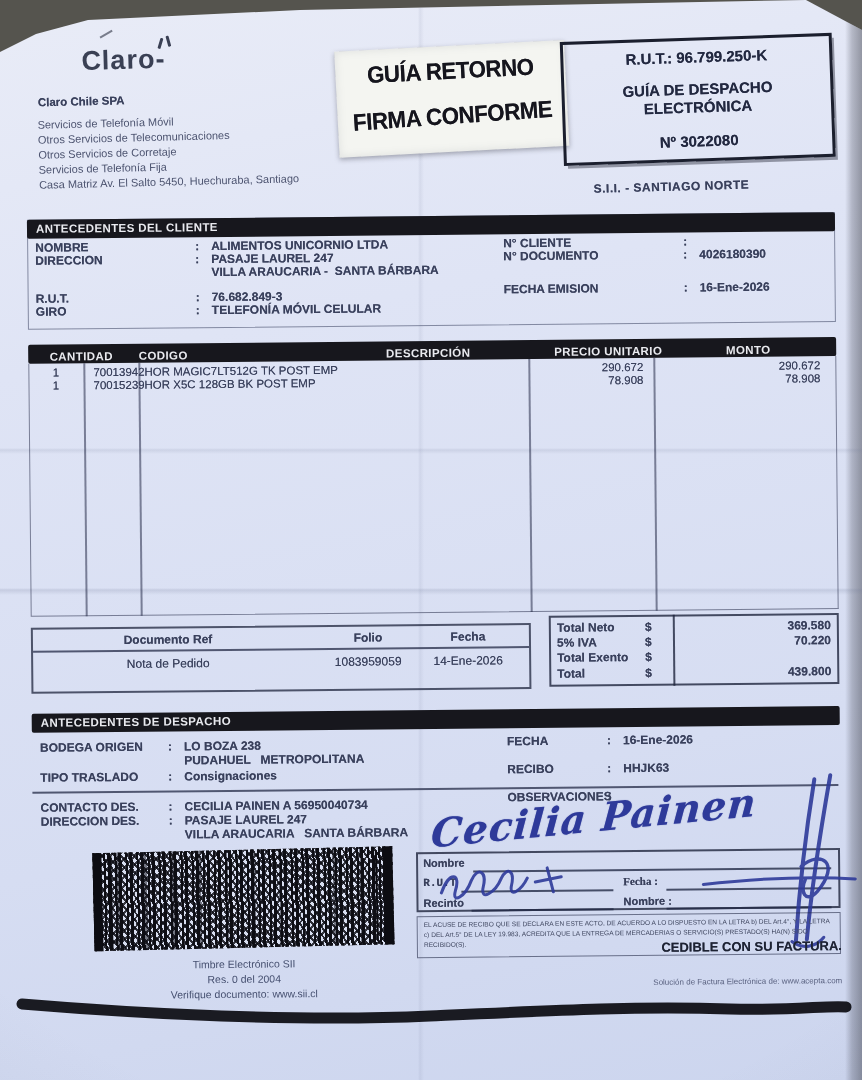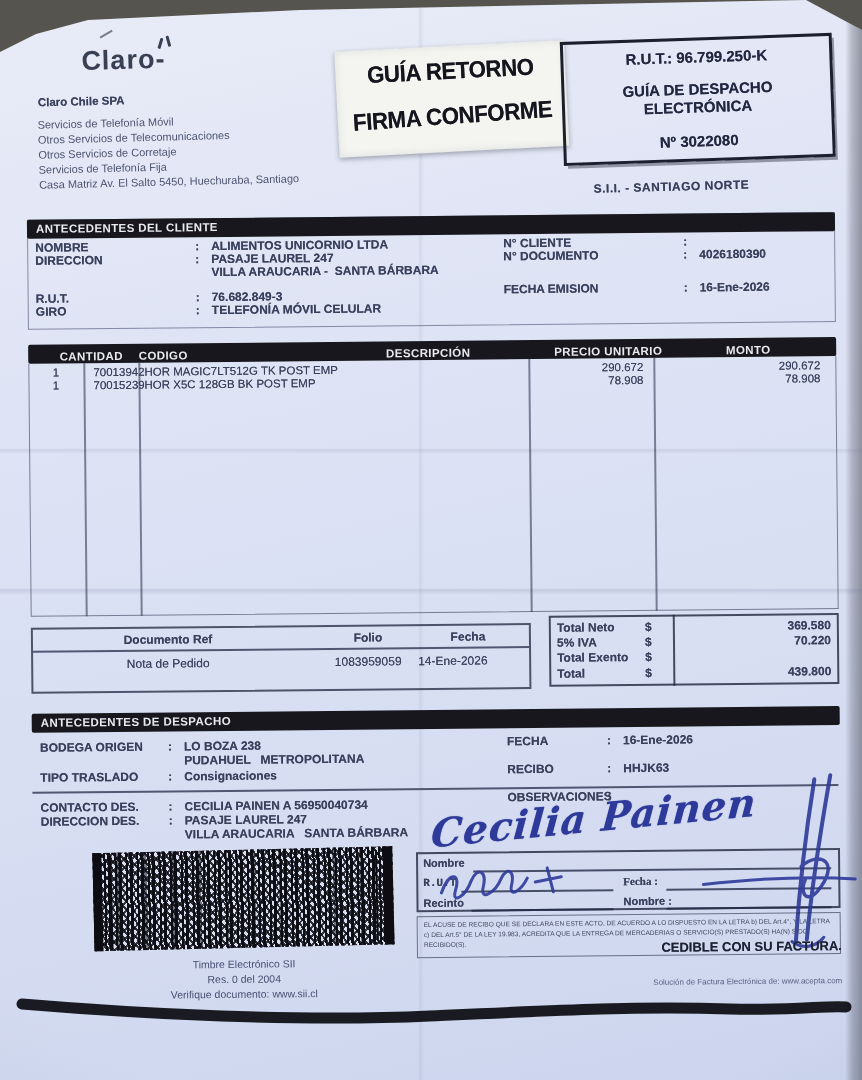--- a/index.html
+++ b/index.html
@@ -125,21 +125,21 @@
       <span class="flabel">N° CLIENTE</span><span class="fsep">:</span><span class="fvalue"></span>
     </div>
     <div class="frow ink row-client-r" style="left:506px;top:250px;">
       <span class="flabel">N° DOCUMENTO</span><span class="fsep">:</span><span class="fvalue">4026180390</span>
     </div>
     <div class="frow ink row-client-r" style="left:506px;top:283px;">
       <span class="flabel">FECHA EMISION</span><span class="fsep">:</span><span class="fvalue">16-Ene-2026</span>
     </div>
 
     <div class="bar" style="left:30px;top:341px;width:808px;padding-left:0;">
-      <span class="hdrcell" style="left:18px;width:90px;">CANTIDAD</span>
+      <span class="hdrcell" style="left:8px;width:90px;">CANTIDAD</span>
       <span class="hdrcell" style="left:100px;width:70px;">CODIGO</span>
       <span class="hdrcell" style="left:300px;width:200px;">DESCRIPCIÓN</span>
       <span class="hdrcell" style="left:505px;width:150px;">PRECIO UNITARIO</span>
       <span class="hdrcell" style="left:645px;width:150px;">MONTO</span>
     </div>
     <div class="boxed" style="left:30px;top:360px;width:808px;height:253px;border:1.5px solid rgba(38,44,72,.55);border-top:none;"></div>
     <div class="vline" style="left:85px;top:360px;height:253px;"></div>
     <div class="vline" style="left:140px;top:360px;height:253px;"></div>
     <div class="vline" style="left:530px;top:360px;height:253px;"></div>
     <div class="vline" style="left:655px;top:360px;height:253px;"></div>
@@ -156,21 +156,21 @@
     <span class="cell ink" style="left:535px;top:376px;width:110px;text-align:right;">78.908</span>
     <span class="cell ink" style="left:700px;top:376px;width:122px;text-align:right;">78.908</span>
 
     <div class="boxed" style="left:30px;top:624px;width:500px;height:66px;border:2px solid rgba(30,36,60,.75);">
       <div class="hline" style="left:0;top:21px;width:100%;"></div>
       <span class="cell ink" style="left:0;top:4px;width:270px;text-align:center;font-weight:bold;font-size:12px;">Documento Ref</span>
       <span class="cell ink" style="left:270px;top:4px;width:130px;text-align:center;font-weight:bold;font-size:12px;">Folio</span>
       <span class="cell ink" style="left:385px;top:4px;width:100px;text-align:center;font-weight:bold;font-size:12px;">Fecha</span>
       <span class="cell ink" style="left:0;top:28px;width:270px;text-align:center;font-size:12px;">Nota de Pedido</span>
       <span class="cell ink" style="left:270px;top:28px;width:130px;text-align:center;font-size:12px;">1083959059</span>
-      <span class="cell ink" style="left:385px;top:28px;width:100px;font-size:12px;">14-Ene-2026</span>
+      <span class="cell ink" style="left:385px;top:28px;width:100px;text-align:center;font-size:12px;">14-Ene-2026</span>
     </div>
 
     <div class="boxed" style="left:548px;top:617px;width:290px;height:71px;border:2px solid rgba(30,36,60,.8);"></div>
     <div class="vline" style="left:672px;top:617px;height:71px;background:rgba(30,36,60,.8);"></div>
     <div class="trow ink" style="top:622px;">
       <span class="tlabel">Total Neto</span>
         <span class="tcur">$</span>
         <span class="tval">369.580</span>
     </div>
     <div class="trow ink" style="top:637px;">

